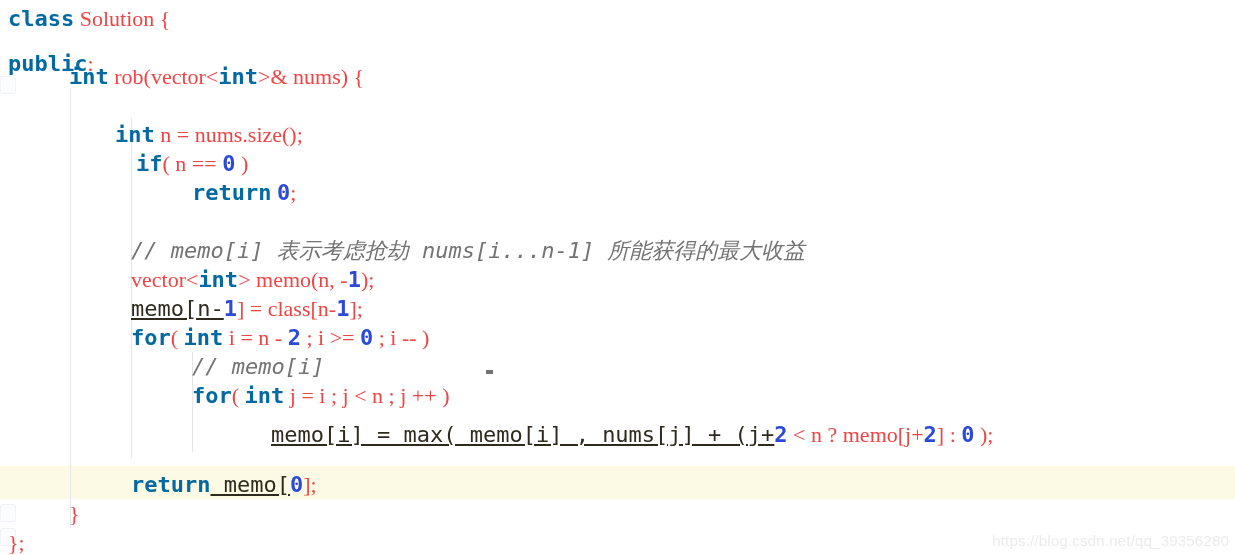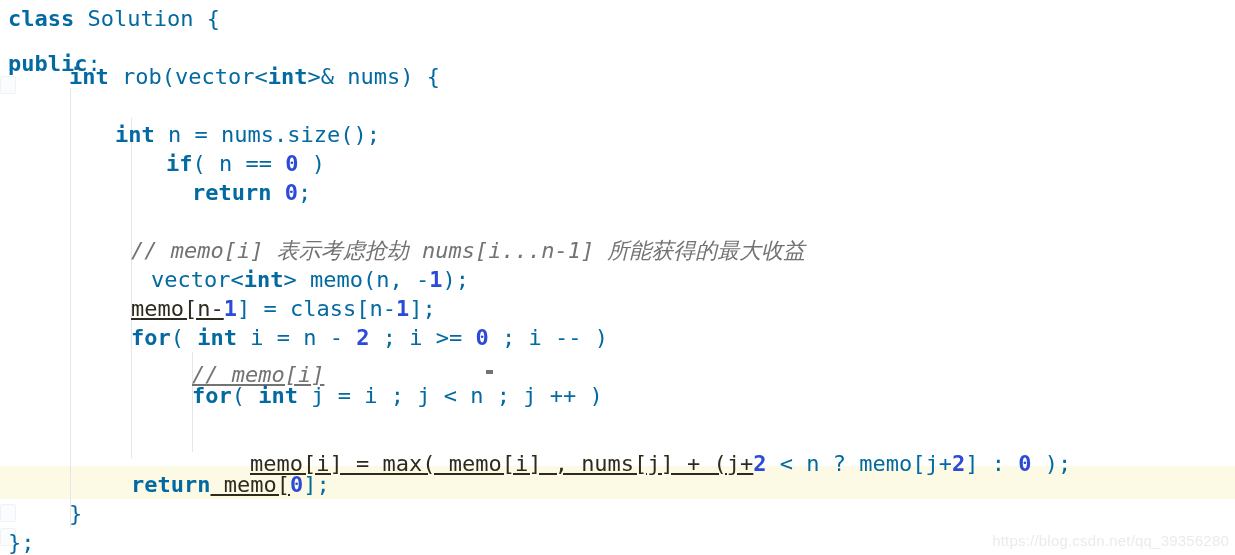--- a/index.html
+++ b/index.html
@@ -72,21 +72,21 @@
     font-size: 22px;
     line-height: 30px;
     letter-spacing: 0px;
     color: #1b1b1b;
   }
 
   
   .kw   { color: #0369a1; font-weight: bold; }
   .num  { color: #2b4ad8; font-weight: bold; }
   .cmt  { color: #737373; font-style: italic; }
-  .pln  { color: #0369a1; }
+  .pln  { color: #ef4444; font-family: Liberation Serif, serif; }
   .id   { color: #2e2a1e; text-decoration: underline; }
 
   
   #caret-artifact {
     position: absolute;
     left: 486px;
     top: 370px;
     width: 7px;
     height: 4px;
     background: #5a5a5a;
@@ -124,37 +124,37 @@
   <div id="code">
 
     <div class="line" style="left:8px; top:4px;"><span class="kw">class</span><span class="pln"> Solution {</span></div>
 
     <div class="line" style="left:8px; top:33px;margin-top:16px;"><span class="kw">public</span><span class="pln">:</span></div>
 
     <div class="line" style="left:69px; top:62px;"><span class="kw">int</span><span class="pln"> rob(vector&lt;</span><span class="kw">int</span><span class="pln">&gt;&amp; nums) {</span></div>
 
     <div class="line" style="left:115px; top:120px;"><span class="kw">int</span><span class="pln"> n = nums.size();</span></div>
 
-    <div class="line" style="left:146px; top:149px;padding-left:20px;"><span class="kw">if</span><span class="pln">( n == </span><span class="num">0</span><span class="pln"> )</span></div>
+    <div class="line" style="left:116px; top:149px;padding-left:20px;"><span class="kw">if</span><span class="pln">( n == </span><span class="num">0</span><span class="pln"> )</span></div>
 
     <div class="line" style="left:192px; top:178px;"><span class="kw">return</span><span class="pln"> </span><span class="num">0</span><span class="pln">;</span></div>
 
     <div class="line cmt" style="left:131px; top:236px;">// memo[i] 表示考虑抢劫 nums[i...n-1] 所能获得的最大收益</div>
 
-    <div class="line" style="left:131px; top:265px;padding-left:20px;"><span class="pln">vector&lt;</span><span class="kw">int</span><span class="pln">&gt; memo(n, -</span><span class="num">1</span><span class="pln">);</span></div>
+    <div class="line" style="left:131px; top:265px;"><span class="pln">vector&lt;</span><span class="kw">int</span><span class="pln">&gt; memo(n, -</span><span class="num">1</span><span class="pln">);</span></div>
 
     <div class="line" style="left:131px; top:294px;"><span class="id">memo[n-</span><span class="num">1</span><span class="pln">] = class[n-</span><span class="num">1</span><span class="pln">];</span></div>
 
     <div class="line" style="left:131px; top:323px;"><span class="kw">for</span><span class="pln">( </span><span class="kw">int</span><span class="pln"> i = n - </span><span class="num">2</span><span class="pln"> ; i &gt;= </span><span class="num">0</span><span class="pln"> ; i -- )</span></div>
 
-    <div class="line cmt" style="left:192px; top:360px;text-decoration:underline;">// memo[i]</div>
+    <div class="line cmt" style="left:192px; top:352px;">// memo[i]</div>
 
     <div class="line" style="left:192px; top:381px;"><span class="kw">for</span><span class="pln">( </span><span class="kw">int</span><span class="pln"> j = i ; j &lt; n ; j ++ )</span></div>
 
-    <div class="line" style="left:250px; top:420px;margin-top:29px;"><span class="id">memo[i] = max( memo[i] , nums[j] + (j+</span><span class="num">2</span><span class="pln"> &lt; n ? memo[j+</span><span class="num">2</span><span class="pln">] : </span><span class="num">0</span><span class="pln"> );</span></div>
+    <div class="line" style="left:271px; top:420px;"><span class="id">memo[i] = max( memo[i] , nums[j] + (j+</span><span class="num">2</span><span class="pln"> &lt; n ? memo[j+</span><span class="num">2</span><span class="pln">] : </span><span class="num">0</span><span class="pln"> );</span></div>
 
     <div class="line" style="left:131px; top:470px;"><span class="kw">return</span><span class="id"> memo[</span><span class="num">0</span><span class="pln">];</span></div>
 
     <div class="line pln" style="left:69px; top:499px;">}</div>
 
     <div class="line pln" style="left:8px; top:528px;">};</div>
 
   </div>
 
   <div id="caret-artifact"></div>

